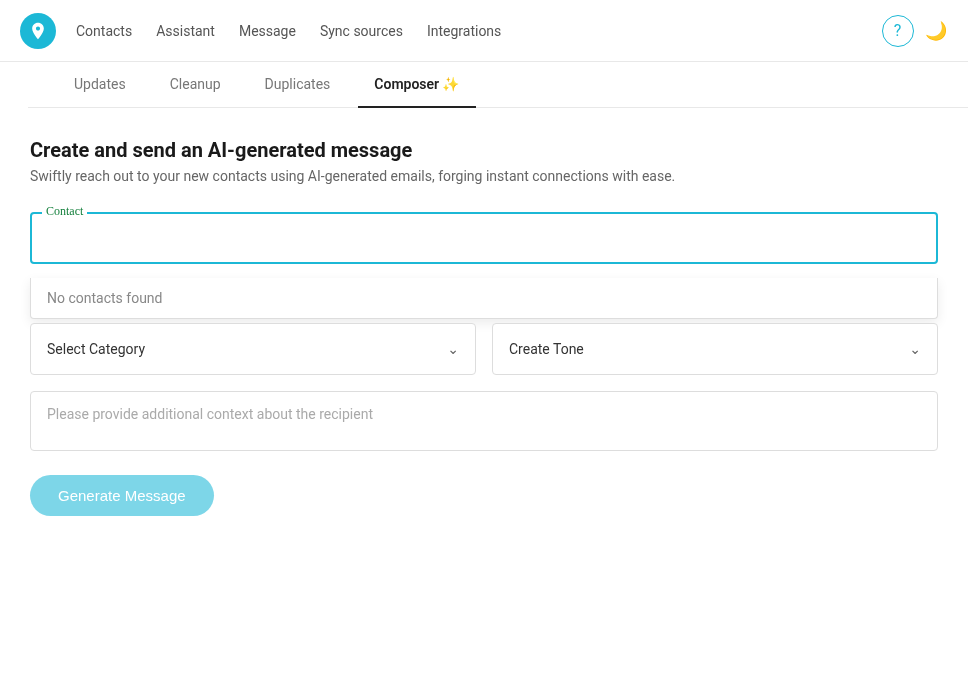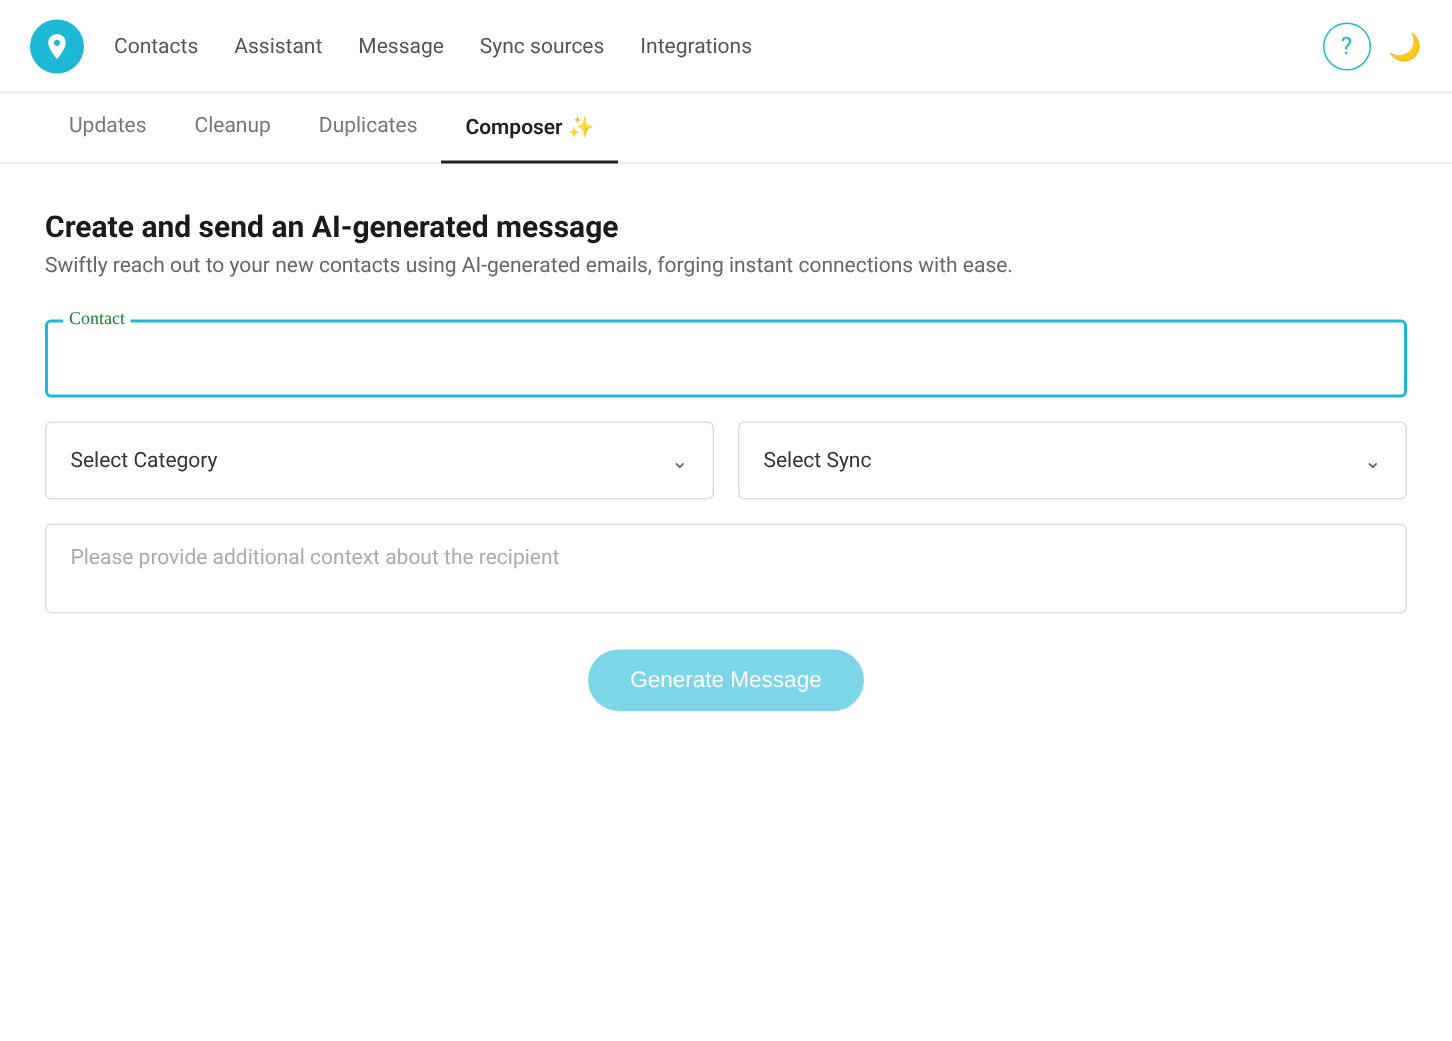--- a/index.html
+++ b/index.html
@@ -30,22 +30,23 @@
       padding: 4px 12px 4px 14px; cursor: pointer; font-size: 14px; color: #333;
     }
     .avatar {
       width: 30px; height: 30px; background: #1cb8d6; border-radius: 50%;
       display: flex; align-items: center; justify-content: center;
       color: white; font-size: 12px; font-weight: 600;
     }
 
     
     .tabs {
-      display: flex; gap: 0; padding: 0 30px;
+      display: flex; gap: 12px; padding: 0 30px;
       border-bottom: 1px solid #e8e8e8;
+      margin-left: 28px;
     }
     .tab {
       padding: 14px 16px; font-size: 14px; color: #777;
       cursor: pointer; border-bottom: 2px solid transparent;
       margin-bottom: -1px;
     }
     .tab.active { color: #222; font-weight: 600; border-bottom: 2px solid #222; }
 
     
     .main { padding: 30px 30px 20px 30px; }
@@ -93,21 +94,21 @@
     
     .context-textarea {
       width: 100%; height: 60px; border: 1.5px solid #ddd;
       border-radius: 4px; padding: 14px 16px;
       font-size: 14px; color: #999; resize: none; outline: none;
       font-family: inherit; margin-bottom: 20px;
     }
     .context-textarea::placeholder { color: #aaa; }
 
     
-    .button-row { display: flex; gap: 12px; align-items: center; flex-direction: column; }
+    .button-row { display: flex; gap: 12px; align-items: center; }
     .btn-generate {
       padding: 12px 28px; background: #7dd6e8; color: white;
       border: none; border-radius: 24px; font-size: 15px;
       cursor: pointer; font-weight: 500;
     }
     .btn-clear {
       padding: 11px 28px; background: white; color: #1cb8d6;
       border: 1.5px solid #1cb8d6; border-radius: 24px; font-size: 15px;
       cursor: pointer; font-weight: 500;
     }
@@ -148,29 +149,30 @@
   <div class="page-title">Create and send an AI-generated message</div>
   <div class="page-subtitle">Swiftly reach out to your new contacts using AI-generated emails, forging instant connections with ease.</div>
 
   
   <div class="contact-field-wrapper">
     <span class="contact-label">Contact</span>
     <input class="contact-input" type="text" value="" style="">
   </div>
 
   
+  <div class="suggestion-box">No contacts found</div>
 
   
   <div class="select-row">
     <div class="select-dropdown">
       <span>Select Category</span>
       <span class="chevron-icon">⌄</span>
     </div>
     <div class="select-dropdown">
-      <span>Select Sync</span>
+      <span>Create Tone</span>
       <span class="chevron-icon">⌄</span>
     </div>
   </div>
 
   
   <textarea class="context-textarea" placeholder="Please provide additional context about the recipient" style=""></textarea>
 
   
   <div class="button-row">
     <button class="btn-generate">Generate Message</button>

